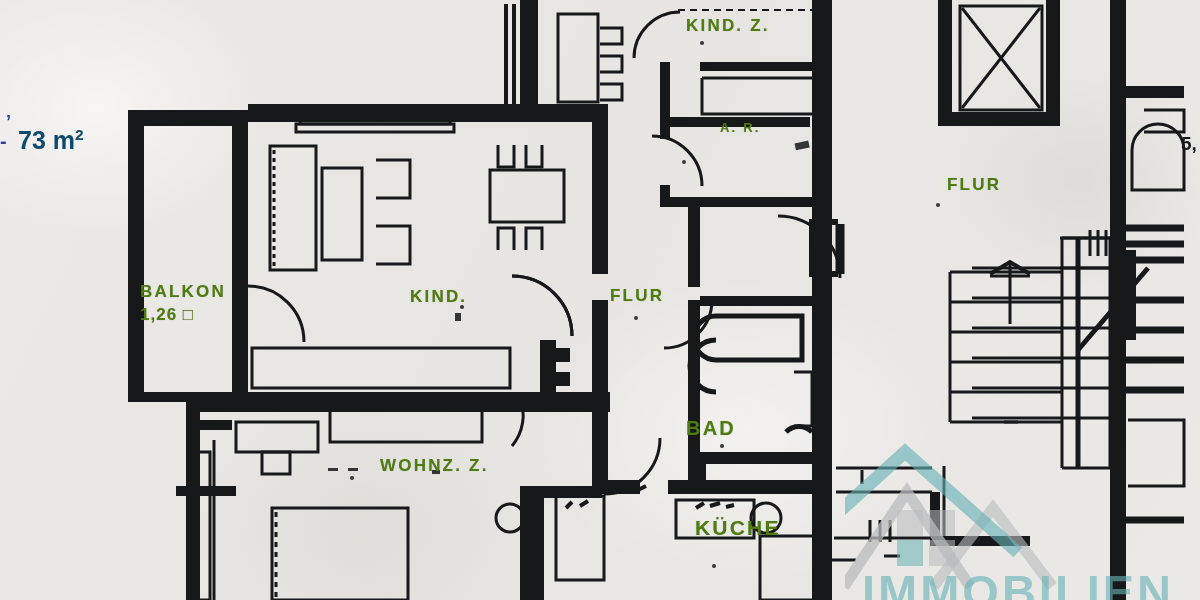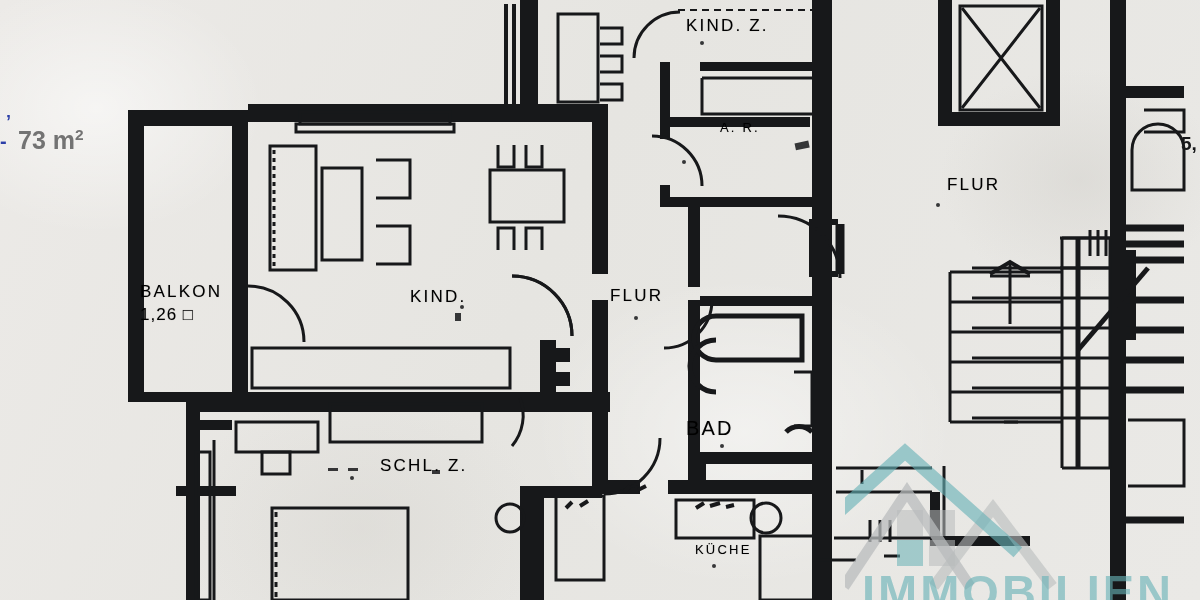--- a/index.html
+++ b/index.html
@@ -27,22 +27,22 @@
       linear-gradient(115deg, #eceae7 0%, #e6e5e1 45%, #eae9e6 100%);
     pointer-events: none;
   }
   #plan-svg {
     position: absolute;
     inset: 0;
     display: block;
   }
   .room-label {
     position: absolute;
-    color: #000000;
-    font-weight: 400;
+    color: #4d7c0f;
+    font-weight: 700;
     letter-spacing: 2.2px;
     white-space: nowrap;
     font-family: "Liberation Sans", sans-serif;
     text-shadow: 0 0 1px rgba(0,0,0,.25);
     text-align: center;
   }
   .area-note {
     position: absolute;
     color: #2b3ea8;
     font-family: "Liberation Sans", sans-serif;
@@ -298,24 +298,24 @@
       <rect x="84" y="80" width="26" height="26" fill="#b9bcbd"></rect>
       <rect x="52" y="110" width="26" height="26" fill="#68b2b6"></rect>
       <rect x="84" y="110" width="26" height="26" fill="#b9bcbd"></rect>
     </g>
   </svg>
   <div id="wm-text">IMMOBILIEN</div>
 
 <div class="room-label" style="left: 140px; top: 282px; font-size: 17px;">BALKON</div>
     <div class="room-label" style="left: 140px; top: 305px; font-size: 17px; letter-spacing: 1px;">1,26 □</div>
     <div class="room-label" style="left: 410px; top: 287px; font-size: 17px;">KIND.</div>
-    <div class="room-label" style="left: 380px; top: 456px; font-size: 17px;">SCHL. Z.</div>
+    <div class="room-label" style="left: 380px; top: 456px; font-size: 17px;">WOHNZ. Z.</div>
     <div class="room-label" style="left: 610px; top: 286px; font-size: 17px;">FLUR</div>
     <div class="room-label" style="left: 686px; top: 16px; font-size: 17px;">KIND. Z.</div>
     <div class="room-label" style="left: 720px; top: 120px; font-size: 13px;">A. R.</div>
     <div class="room-label" style="left: 686px; top: 417px; font-size: 20px;">BAD</div>
-    <div class="room-label" style="left: 695px; top: 542px; font-size: 13px;">KÜCHE</div>
+    <div class="room-label" style="left: 695px; top: 516px; font-size: 21px;">KÜCHE</div>
     <div class="room-label" style="left: 947px; top: 175px; font-size: 17px;">FLUR</div>
-    <div class="area-note" style="left: 18px; top: 126px; font-size: 25px; color: #737373;"><span>73 m</span><sup>2</sup></div>
+    <div class="area-note" style="left: 18px; top: 126px; font-size: 25px; color: #0c4a6e;"><span>73 m</span><sup>2</sup></div>
     <div class="area-note" style="left: 6px; top: 112px; font-size: 18px; color: rgb(43, 62, 168);"><span>’</span></div>
     <div class="area-note" style="left: 0px; top: 130px; font-size: 20px; color: rgb(43, 62, 168);"><span>‐</span></div>
     <div class="edge-num" style="left: 1181px; top: 133px; font-size: 19px;">5,</div>
   </div>
 
 </body></html>

